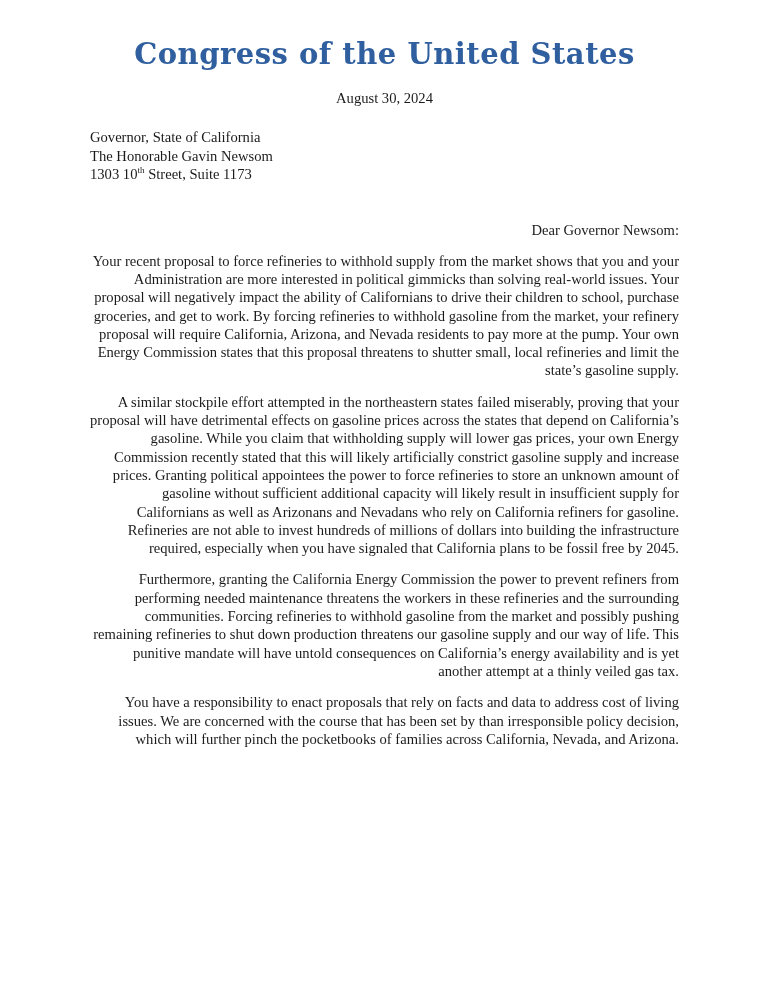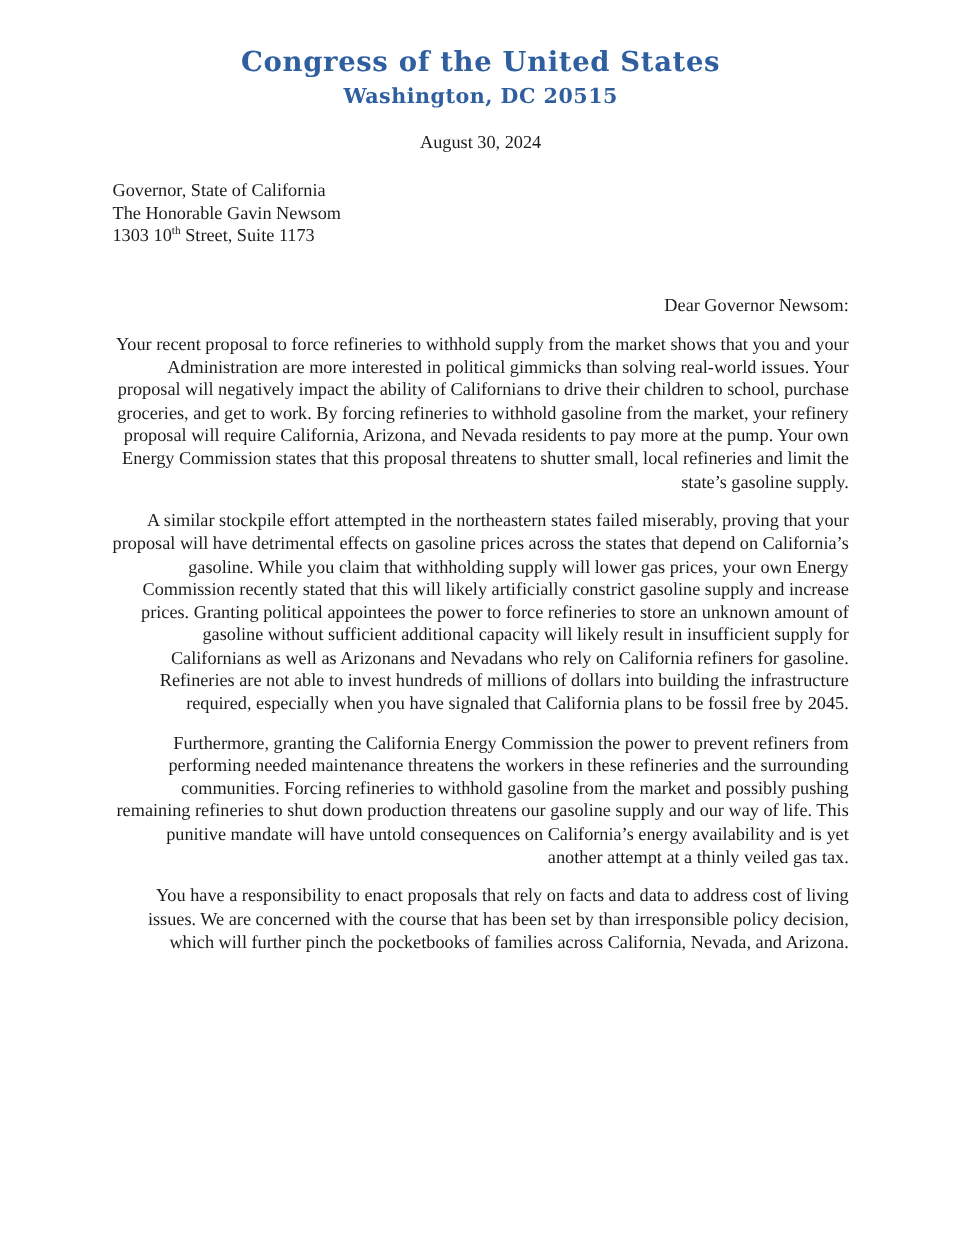--- a/index.html
+++ b/index.html
@@ -19,21 +19,21 @@
     padding: 38px 89px 0 90px;
     overflow: hidden;
   }
   .letterhead {
     text-align: center;
   }
   .lh-title {
     color: #2f5f9f;
     font-family: "DejaVu Serif", serif;
     font-weight: 700;
-    font-size: 22px;
+    font-size: 29px;
     line-height: 1.12;
     letter-spacing: 0.5px;
   }
   .lh-sub {
     color: #2f5f9f;
     font-family: "DejaVu Serif", serif;
     font-weight: 700;
     font-size: 16.5px;
     margin-top: 4px;
     letter-spacing: 0.4px;
@@ -64,21 +64,20 @@
     margin-top: 15px;
   }
 </style>
 </head>
 <body>
 
 <div class="page">
 
   <header class="letterhead">
     <div class="lh-title">Congress of the United States</div>
-    <div class="lh-sub">Washington, DC 20515</div>
   </header>
 
   <div class="date-line">August 30, 2024</div>
 
   <div class="recipient">
     <div>Governor, State of California</div>
     <div>The Honorable Gavin Newsom</div>
     <div><span>1303 10</span><sup>th</sup><span> Street, Suite 1173</span></div>
   </div>
 

